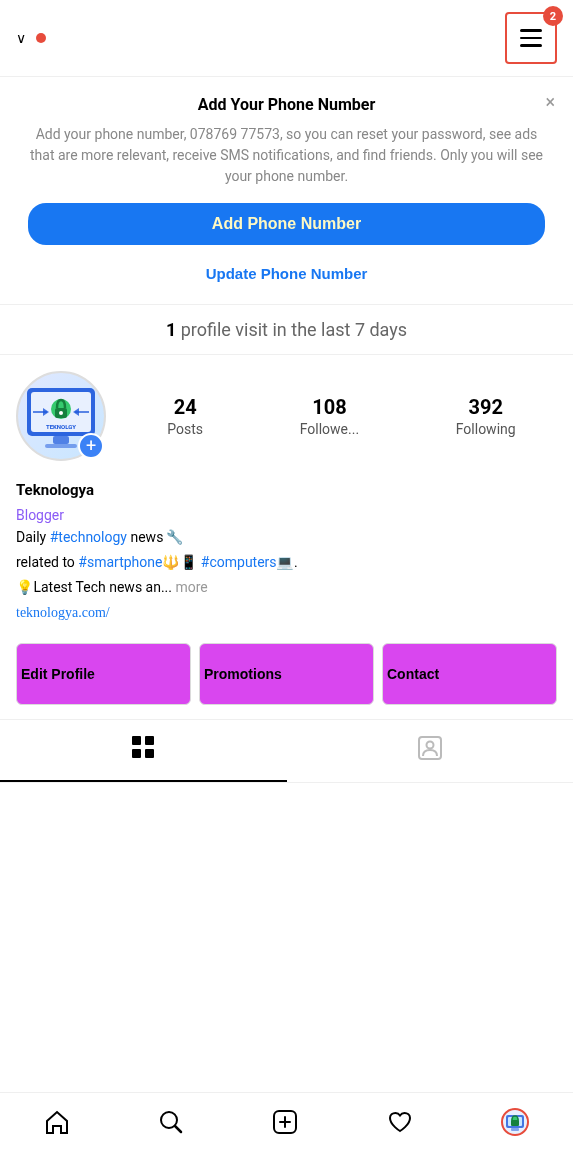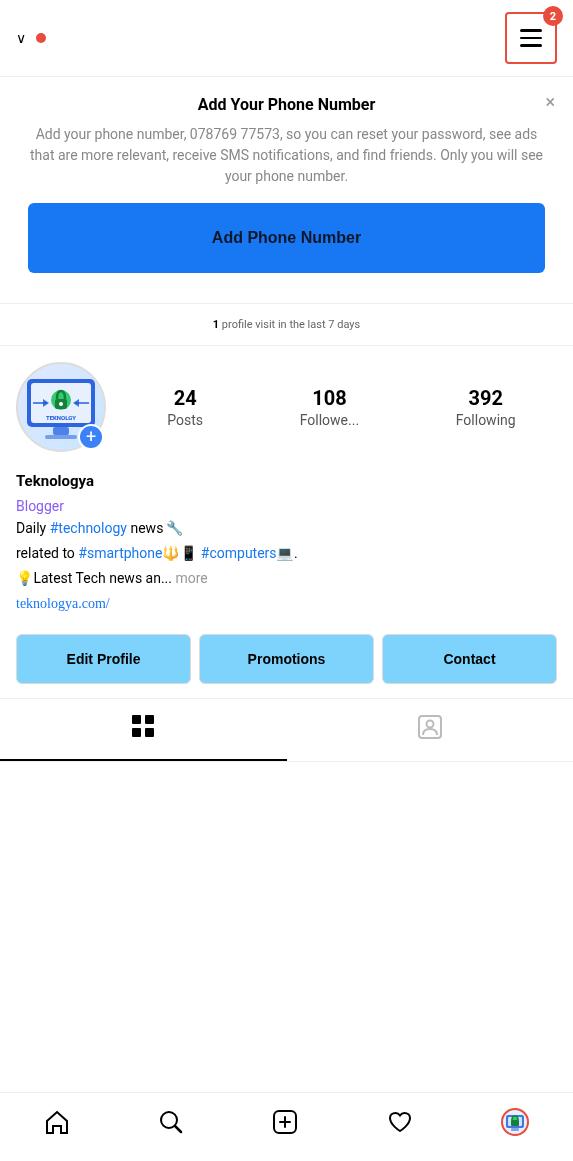--- a/index.html
+++ b/index.html
@@ -108,47 +108,47 @@
     .phone-banner-desc {
       font-size: 14px;
       color: #888;
       line-height: 1.5;
       margin-bottom: 16px;
     }
     .btn-add-phone {
       display: block;
       width: 100%;
       background: #1877f2;
-      color: #0f172a;
+      color: #fef9c3;
       font-size: 16px;
       font-weight: 600;
-      padding: 26px;
+      padding: 12px;
       border: none;
-      border-radius: 6px;
+      border-radius: 18px;
       cursor: pointer;
       margin-bottom: 14px;
     }
     .btn-update-phone {
       display: block;
       width: 100%;
       background: transparent;
       color: #1877f2;
       font-size: 15px;
       font-weight: 600;
       padding: 6px;
       border: none;
       cursor: pointer;
     }
 
     
     .profile-visit-bar {
       padding: 14px 4px;
       text-align: center;
       border-bottom: 1px solid #efefef;
-      font-size: 11px;
+      font-size: 18px;
       color: #666;
     }
     .profile-visit-bar strong {
       font-weight: 700;
       color: #000;
     }
 
     
     .profile-section {
       padding: 16px 16px 10px;
@@ -249,29 +249,29 @@
     }
 
     
     .action-buttons {
       display: flex;
       gap: 8px;
       padding: 8px 16px 14px;
     }
     .action-btn {
       flex: 1;
-      padding: 16px 4px;
+      padding: 22px 4px;
       border: 1.5px solid #dbdbdb;
       border-radius: 6px;
-      background: #7dd3fc;
+      background: #d946ef;
       font-size: 14px;
       font-weight: 600;
       color: #000;
       cursor: pointer;
-      text-align: center;
+      text-align: left;
     }
 
     
     .tab-bar {
       display: flex;
       border-top: 1px solid #efefef;
       border-bottom: 1px solid #efefef;
     }
     .tab-item {
       flex: 1;
@@ -342,20 +342,21 @@
     </div>
     <div class="notif-badge">2</div>
   </div>
 </div>
 
 <div class="phone-banner">
   <span class="phone-banner-close">×</span>
   <div class="phone-banner-title">Add Your Phone Number</div>
   <div class="phone-banner-desc">Add your phone number, 078769 77573, so you can reset your password, see ads that are more relevant, receive SMS notifications, and find friends. Only you will see your phone number.</div>
   <button class="btn-add-phone">Add Phone Number</button>
+  <button class="btn-update-phone">Update Phone Number</button>
 </div>
 
 <div class="profile-visit-bar">
   <strong>1</strong><span> profile visit in the last 7 days</span>
 </div>
 
 <div class="profile-section">
   <div class="profile-top">
 
     <div class="avatar-wrap">

